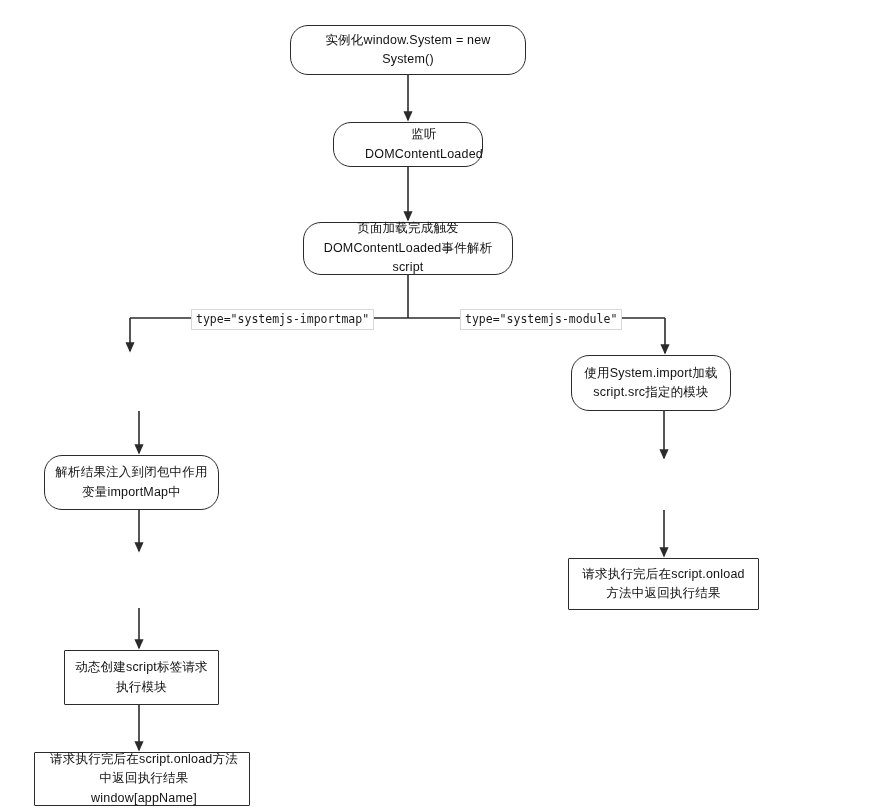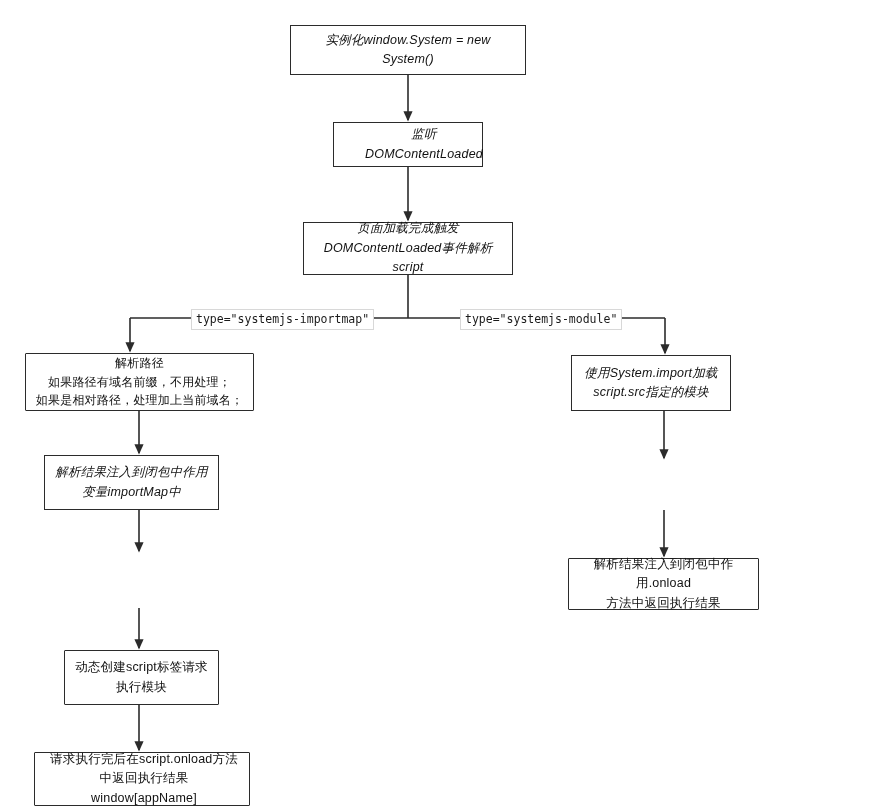--- a/index.html
+++ b/index.html
@@ -36,22 +36,21 @@
     justify-content: center;
     text-align: center;
     font-family: "Liberation Sans", "DejaVu Sans", sans-serif;
     font-size: 12.5px;
     line-height: 1.55;
     letter-spacing: 0.2px;
     white-space: pre-line;
     padding: 4px 8px;
   }
   .node.round {
-    border-radius: 0;
-    font-style: italic;
+    border-radius: 18px;
   }
   .node.sharp {
     border-radius: 1px;
   }
   .edge-label {
     position: absolute;
     box-sizing: border-box;
     background: #ffffff;
     border: 1px solid #d8d8d8;
     color: #1a1a1a;
@@ -95,38 +94,35 @@
     <path d="M 664 510 L 664 556" stroke="#2b2b2b" stroke-width="1.6" fill="none" marker-end="url(#arrow)"></path>
   </svg>
 
   <div class="node round" style="left:290px; top:25px; width:236px; height:50px;">实例化window.System = new System()</div>
 
   <div class="node round" style="left:333px; top:122px; width:150px; height:45px;padding-left:40px;">监听DOMContentLoaded</div>
 
   <div class="node round" style="left:303px; top:222px; width:210px; height:53px;">页面加载完成触发
 DOMContentLoaded事件解析script</div>
 
-  <div class="node sharp" style="left:25px; top:353px; width:229px; height:58px; font-size:12px;">解析路径
-如果路径有域名前缀，不用处理；
-如果是相对路径，处理加上当前域名；</div>
 
   <div class="node round" style="left:44px; top:455px; width:175px; height:55px;">解析结果注入到闭包中作用
 变量importMap中</div>
 
 
   <div class="node sharp" style="left:64px; top:650px; width:155px; height:55px;">动态创建script标签请求
 执行模块</div>
 
   <div class="node sharp" style="left:34px; top:752px; width:216px; height:54px;padding-left:12px;">请求执行完后在script.onload方法
 中返回执行结果window[appName]</div>
 
   <div class="node round" style="left:571px; top:355px; width:160px; height:56px;">使用System.import加载
 script.src指定的模块</div>
 
 
-  <div class="node sharp" style="left:568px; top:558px; width:191px; height:52px;">解析结果注入到闭包中作用.onload
+  <div class="node sharp" style="left:568px; top:558px; width:191px; height:52px;">请求执行完后在script.onload
 方法中返回执行结果</div>
 
   <div class="edge-label" style="left:191px; top:309px;">type="systemjs-importmap"</div>
 
   <div class="edge-label" style="left:460px; top:309px;">type="systemjs-module"</div>
 
 </div>
 
 </body></html>

